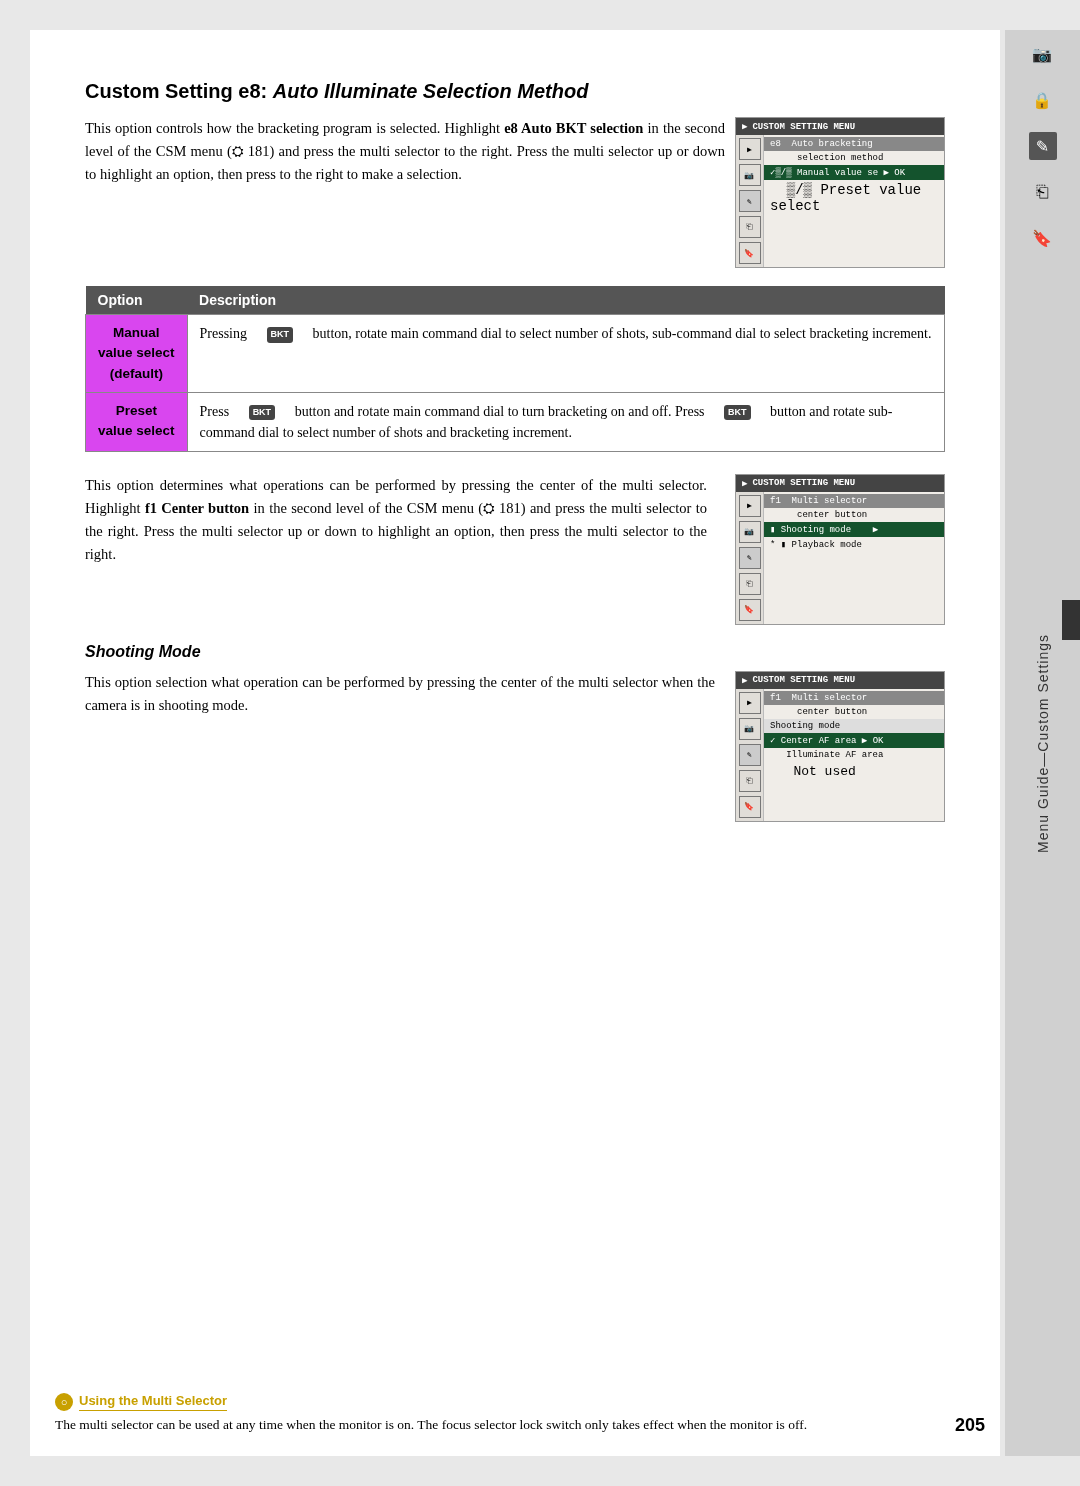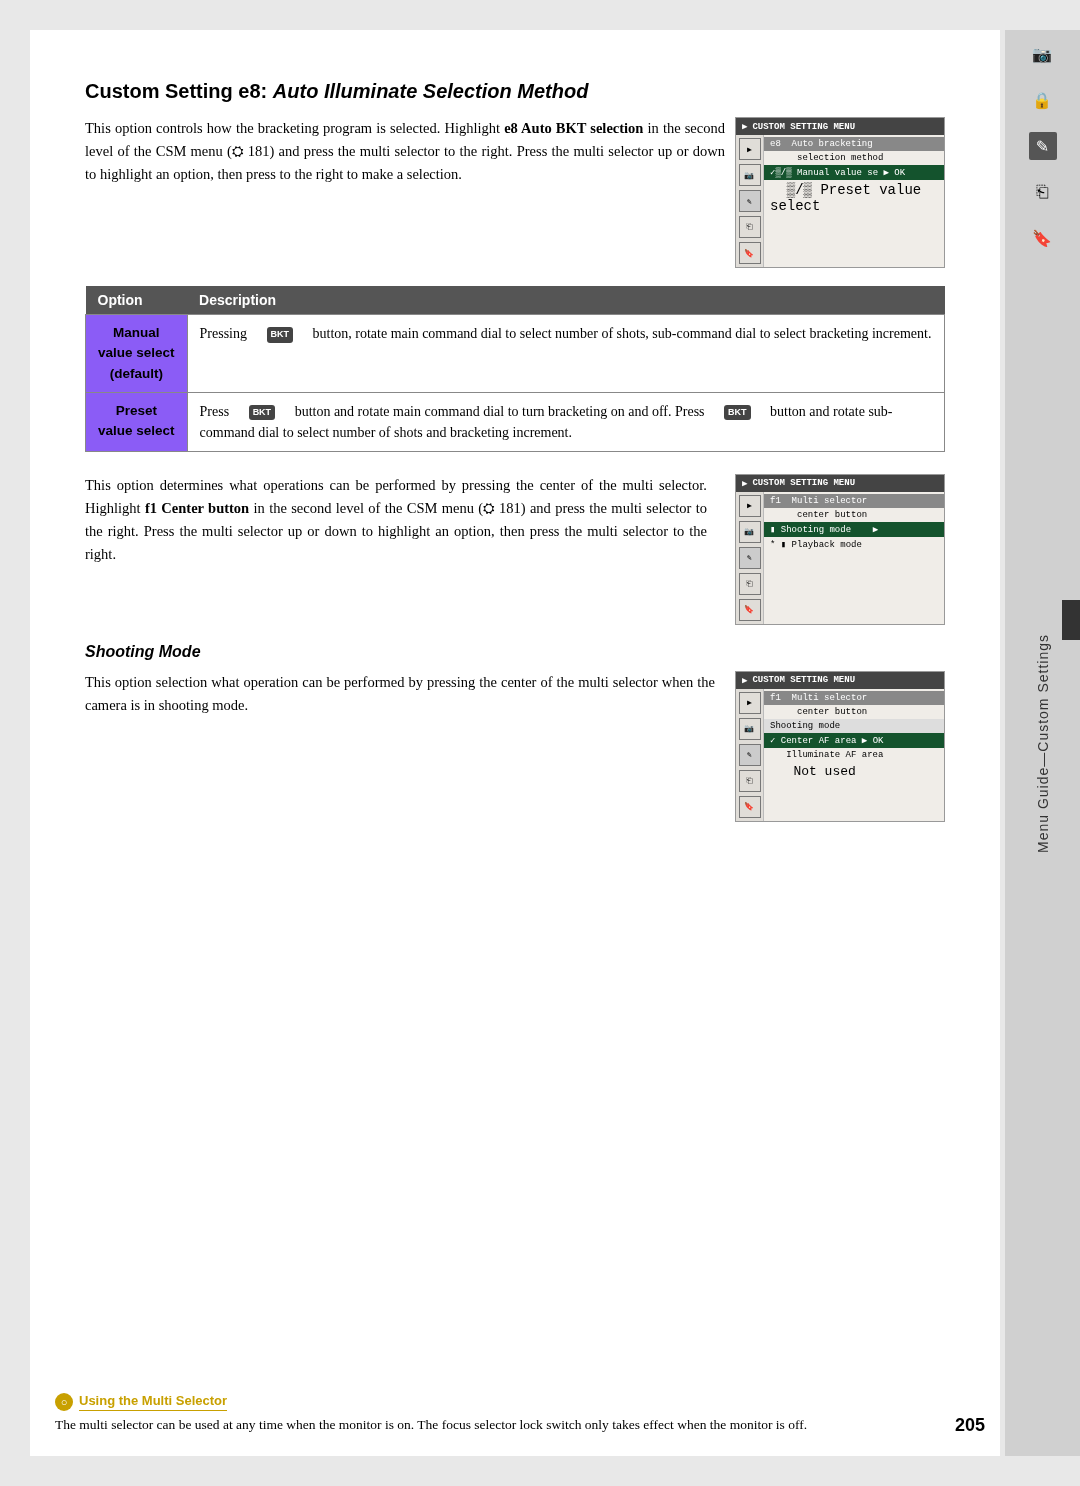--- a/index.html
+++ b/index.html
@@ -182,21 +182,21 @@
       border: 1px solid #888;
       padding: 8px 12px;
       vertical-align: top;
       line-height: 1.5;
     }
     .options-table td.option-name {
       font-weight: bold;
       font-family: Arial, sans-serif;
       font-size: 13.5px;
       white-space: nowrap;
-      background: #8b5cf6;
+      background: #d946ef;
       text-align: center;
     }
     .bkt-badge {
       display: inline-flex;
       align-items: center;
       justify-content: center;
       background: #444;
       color: white;
       font-size: 9px;
       font-family: Arial, sans-serif;

